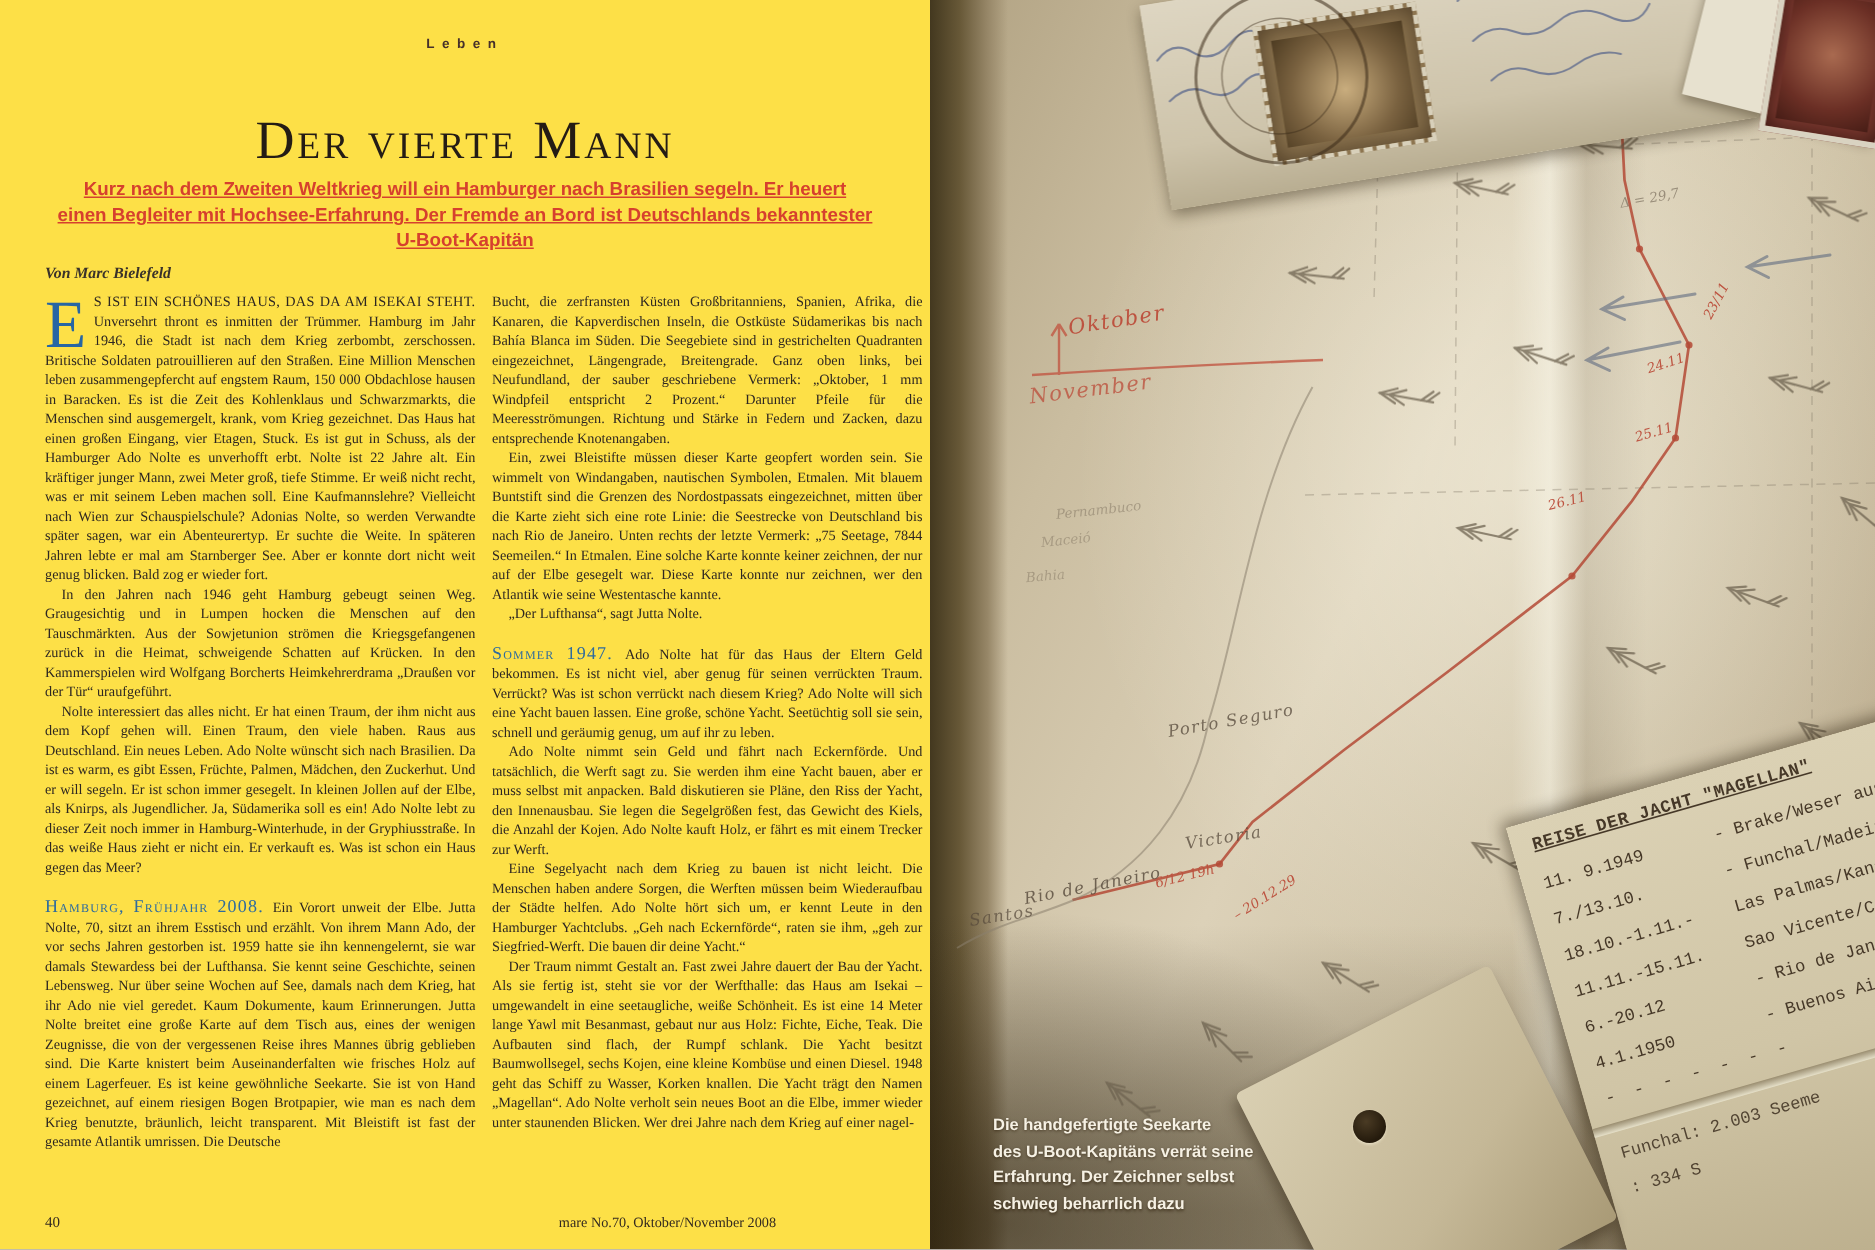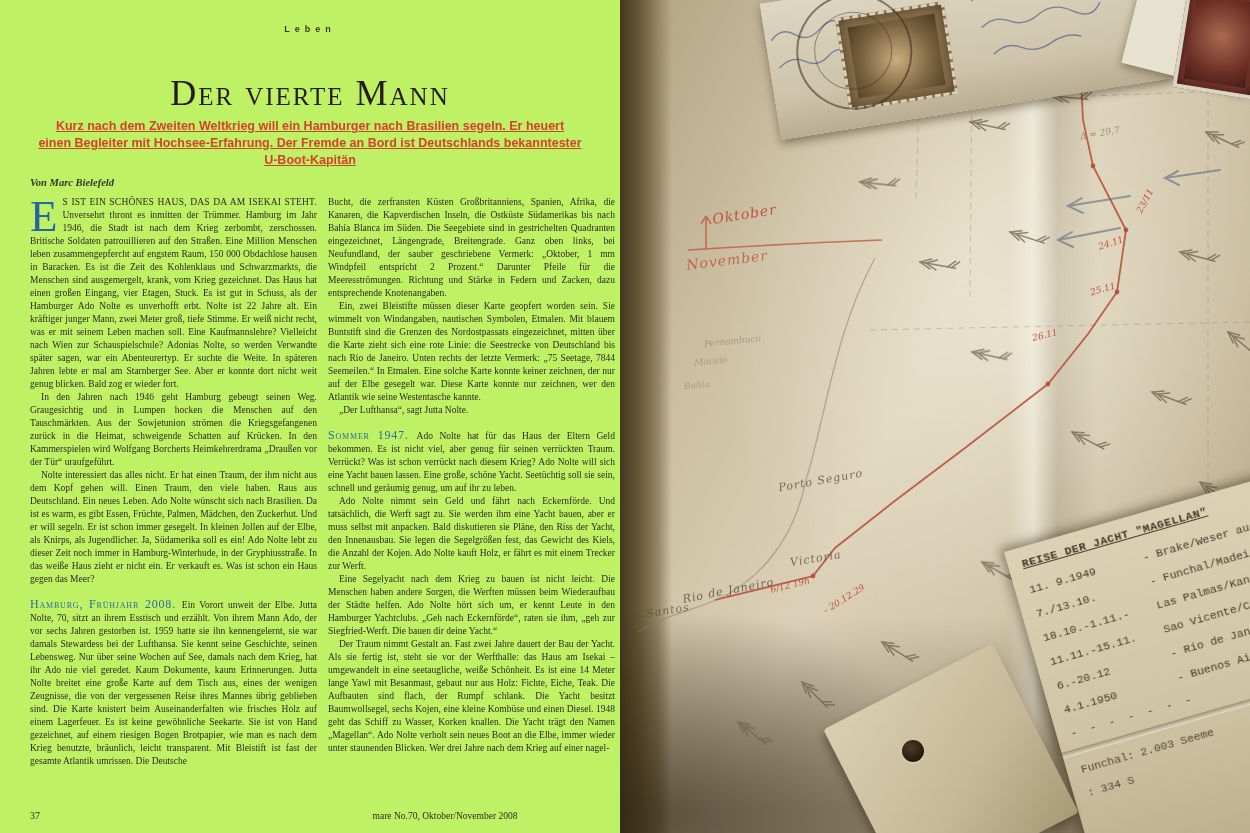--- a/index.html
+++ b/index.html
@@ -1,19 +1,19 @@
 <!DOCTYPE html>
 <html><head>
 <meta charset="utf-8">
 <style>
   html,body{margin:0;padding:0;background:#888;}
   .spread{position:relative;width:1250px;height:833px;background:#f8f6f1;overflow:hidden;
           font-family:"Liberation Serif",serif;color:#2e2721;}
   
-  .page-left{position:absolute;left:0;top:0;width:620px;height:833px;background:#bef264;}
+  .page-left{position:absolute;left:0;top:0;width:620px;height:833px;background:#fde047;}
   .section-label{position:absolute;top:24px;left:0;width:620px;text-align:center;
     font-family:"Liberation Sans",sans-serif;font-size:9px;font-weight:bold;letter-spacing:5px;color:#46302a;}
   .article-title{position:absolute;top:72px;left:0;width:620px;text-align:center;
     font-variant:small-caps;font-size:36px;letter-spacing:2px;color:#241c15;}
   .article-deck{position:absolute;top:118px;left:38px;width:544px;text-align:center;
     font-family:"Liberation Sans",sans-serif;font-weight:bold;font-size:12.5px;line-height:17px;color:#d6402e;text-decoration:underline;}
   .byline{position:absolute;top:177px;left:30px;font-style:italic;font-size:10.5px;color:#3a322a;font-weight:bold;}
   .col{position:absolute;top:196px;width:287px;height:618px;overflow:hidden;
     font-size:9.5px;line-height:13px;text-align:justify;}
   .col1{left:30px;} .col2{left:328px;}
@@ -98,21 +98,21 @@
     <div class="col col2">
       <p class="nf">Bucht, die zerfransten Küsten Großbritanniens, Spanien, Afrika, die Kanaren, die Kapverdischen Inseln, die Ostküste Südamerikas bis nach Bahía Blanca im Süden. Die Seegebiete sind in gestrichelten Quadranten eingezeichnet, Längengrade, Breitengrade. Ganz oben links, bei Neufundland, der sauber geschriebene Vermerk: „Oktober, 1 mm Windpfeil entspricht 2 Prozent.“ Darunter Pfeile für die Meeresströmungen. Richtung und Stärke in Federn und Zacken, dazu entsprechende Knotenangaben.</p>
       <p>Ein, zwei Bleistifte müssen dieser Karte geopfert worden sein. Sie wimmelt von Windangaben, nautischen Symbolen, Etmalen. Mit blauem Buntstift sind die Grenzen des Nordostpassats eingezeichnet, mitten über die Karte zieht sich eine rote Linie: die Seestrecke von Deutschland bis nach Rio de Janeiro. Unten rechts der letzte Vermerk: „75 Seetage, 7844 Seemeilen.“ In Etmalen. Eine solche Karte konnte keiner zeichnen, der nur auf der Elbe gesegelt war. Diese Karte konnte nur zeichnen, wer den Atlantik wie seine Westentasche kannte.</p>
       <p>„Der Lufthansa“, sagt Jutta Nolte.</p>
       <p class="sub"><span class="subhead">Sommer 1947. </span><span>Ado Nolte hat für das Haus der Eltern Geld bekommen. Es ist nicht viel, aber genug für seinen verrückten Traum. Verrückt? Was ist schon verrückt nach diesem Krieg? Ado Nolte will sich eine Yacht bauen lassen. Eine große, schöne Yacht. Seetüchtig soll sie sein, schnell und geräumig genug, um auf ihr zu leben.</span></p>
       <p>Ado Nolte nimmt sein Geld und fährt nach Eckernförde. Und tatsächlich, die Werft sagt zu. Sie werden ihm eine Yacht bauen, aber er muss selbst mit anpacken. Bald diskutieren sie Pläne, den Riss der Yacht, den Innenausbau. Sie legen die Segelgrößen fest, das Gewicht des Kiels, die Anzahl der Kojen. Ado Nolte kauft Holz, er fährt es mit einem Trecker zur Werft.</p>
       <p>Eine Segelyacht nach dem Krieg zu bauen ist nicht leicht. Die Menschen haben andere Sorgen, die Werften müssen beim Wiederaufbau der Städte helfen. Ado Nolte hört sich um, er kennt Leute in den Hamburger Yachtclubs. „Geh nach Eckernförde“, raten sie ihm, „geh zur Siegfried-Werft. Die bauen dir deine Yacht.“</p>
       <p>Der Traum nimmt Gestalt an. Fast zwei Jahre dauert der Bau der Yacht. Als sie fertig ist, steht sie vor der Werfthalle: das Haus am Isekai – umgewandelt in eine seetaugliche, weiße Schönheit. Es ist eine 14 Meter lange Yawl mit Besanmast, gebaut nur aus Holz: Fichte, Eiche, Teak. Die Aufbauten sind flach, der Rumpf schlank. Die Yacht besitzt Baumwollsegel, sechs Kojen, eine kleine Kombüse und einen Diesel. 1948 geht das Schiff zu Wasser, Korken knallen. Die Yacht trägt den Namen „Magellan“. Ado Nolte verholt sein neues Boot an die Elbe, immer wieder unter staunenden Blicken. Wer drei Jahre nach dem Krieg auf einer nagel-</p>
     </div>
 
-    <div class="page-number">37</div>
+    <div class="page-number">40</div>
     <div class="issue-line">mare No.70, Oktober/November 2008</div>
   </div>
 
   <div class="photo">
     <div class="photo-edge"></div>
     <div class="photo-fold"></div>
     <div class="photo-sheen"></div>
 
     <svg class="chart-svg" width="630" height="833" viewBox="0 0 630 833">
       <defs>
@@ -228,14 +228,18 @@
       <div class="it-row"><span class="it-date">4.1.1950</span><span>-  Buenos Aires</span></div>
       <div class="it-dashes">- - - - - - -</div>
       <div class="it-divider"></div>
       <div class="it-frag">Funchal: 2.003 Seeme</div>
       <div class="it-frag">: 334 S</div>
     </div>
 
     <div class="hole-paper"></div>
     <div class="punched-hole"></div>
 
+    <div class="photo-caption">Die handgefertigte Seekarte
+des U-Boot-Kapitäns verrät seine
+Erfahrung. Der Zeichner selbst
+schwieg beharrlich dazu</div>
   </div>
 </div>
 
 </body></html>

